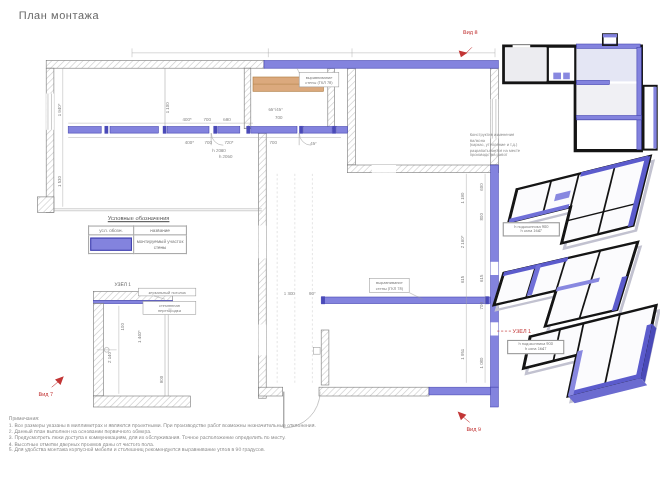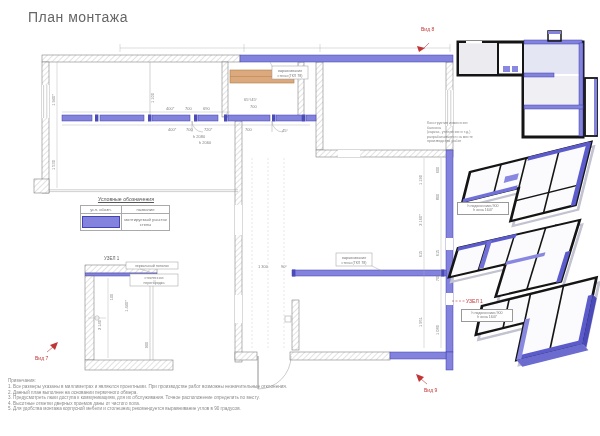--- a/index.html
+++ b/index.html
@@ -1,18 +1,18 @@
 <!DOCTYPE html>
 <html><head>
 <meta charset="utf-8">
 <style>
   html,body{margin:0;padding:0;background:#fff;}
   #sheet{position:relative;width:600px;height:436px;background:#ffffff;overflow:hidden;
          font-family:"Liberation Sans",sans-serif;color:#555;}
-  #page-title{position:absolute;left:28px;top:9px;font-size:14px;letter-spacing:.5px;color:#666;}
+  #page-title{position:absolute;left:17px;top:9px;font-size:10px;letter-spacing:.5px;color:#666;}
   svg{position:absolute;left:0;top:0;}
   svg text{font-family:"Liberation Sans",sans-serif;}
   .hatch{fill:url(#hatchp);stroke:#777;stroke-width:.55;}
   .blue{fill:#8383de;stroke:#3f3fae;stroke-width:.5;}
   .bluedark{fill:#4a4ab8;stroke:none;}
   .thinw{stroke:#999;stroke-width:.45;fill:none;}
   .dim{stroke:#a8a8a8;stroke-width:.4;fill:none;}
   .dash{stroke:#c9c9c9;stroke-width:.45;fill:none;stroke-dasharray:2 2;}
   .dimt{font-size:4px;fill:#828282;}
   .ctext{font-size:3.6px;fill:#777;text-anchor:middle;}

